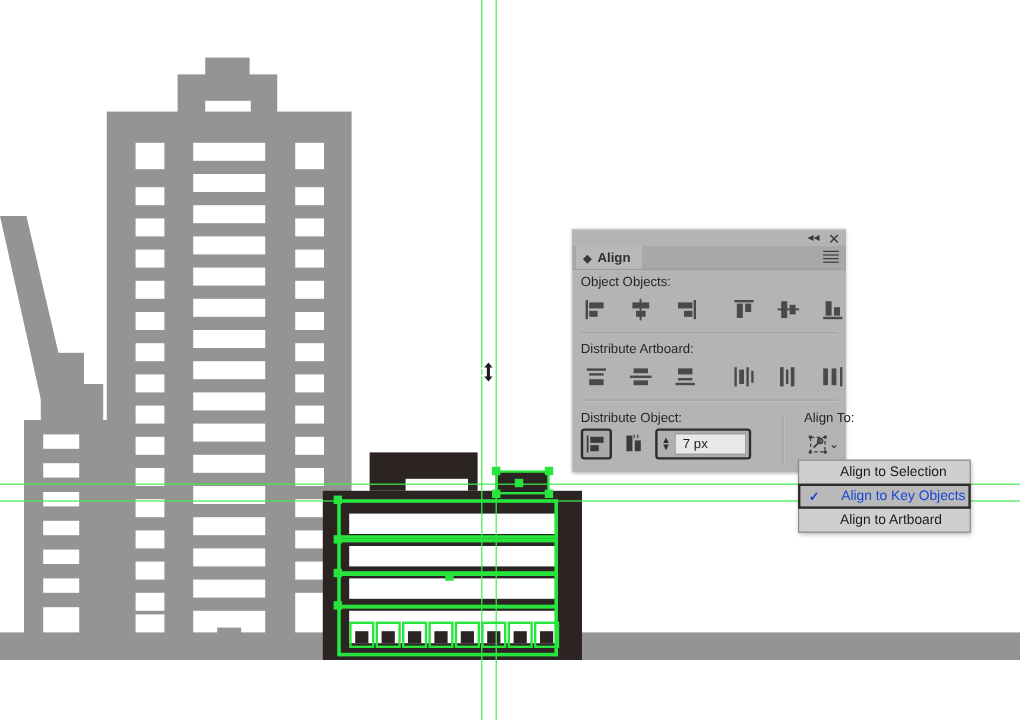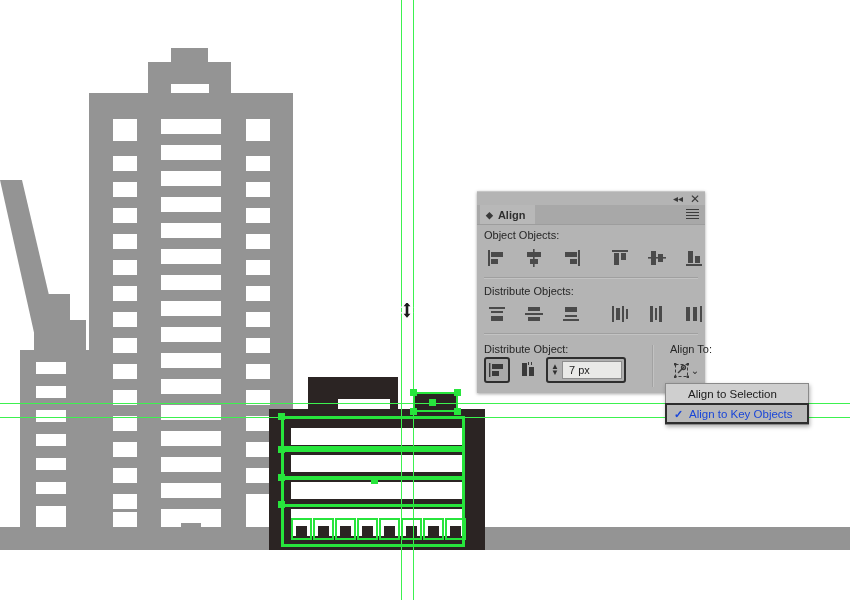--- a/index.html
+++ b/index.html
@@ -106,21 +106,21 @@
 
   
   #dropdown{
     position:absolute;left:665px;top:383px;width:142px;
     background:#cfcfcf;border:1px solid #8a8a8a;
     box-shadow:1px 2px 4px rgba(0,0,0,.3);
     font-size:11.5px;color:#1b1b1b;
   }
   .mitem{
     height:19px;display:flex;align-items:center;
-    padding-left:22px;position:relative;white-space:nowrap;
+    padding-left:34px;position:relative;white-space:nowrap;
   }
   .mitem.sel-item{
     background:#b9b9b9;border:2px solid #2d2d2d;color:#1a46d8;
     height:21px;margin:0 -1px;box-sizing:border-box;
   }
   .mcheck{position:absolute;left:7px;top:50%;transform:translateY(-50%);font-size:11px;color:#1a46d8;font-weight:bold;}
 </style>
 </head>
 <body>
 
@@ -314,21 +314,21 @@
   <div class="abtn" style="left:681px;top:245px;">
     <svg width="22" height="20" viewBox="0 0 22 20">
         <rect x="3" y="16" width="16" height="2" fill="#4a4a4a"></rect>
         <rect x="5" y="3" width="5" height="12" fill="#4a4a4a"></rect>
         <rect x="12" y="8" width="5" height="7" fill="#4a4a4a"></rect>
       </svg>
   </div>
 
   <div class="divider" style="left:484px;top:277px;width:214px;"></div>
 
-  <div class="section-label" style="left:484px;top:285px;">Distribute Objects:</div>
+  <div class="section-label" style="left:484px;top:285px;">Distribute Artboard:</div>
 
   <div class="abtn" style="left:484px;top:301px;">
     <svg width="22" height="20" viewBox="0 0 22 20">
         <rect x="3" y="3" width="16" height="2" fill="#4a4a4a"></rect>
         <rect x="5" y="7" width="12" height="2" fill="#4a4a4a"></rect>
         <rect x="5" y="12" width="12" height="5" fill="#4a4a4a"></rect>
       </svg>
   </div>
   <div class="abtn" style="left:521px;top:301px;">
     <svg width="22" height="20" viewBox="0 0 22 20">
@@ -412,15 +412,18 @@
   </div>
 
   <div id="dropdown">
     <div class="mitem">
       <span>Align to Selection</span>
     </div>
     <div class="mitem sel-item">
       <span class="mcheck">✓</span>
       <span>Align to Key Objects</span>
     </div>
+    <div class="mitem">
+      <span>Align to Artboard</span>
+    </div>
   </div>
 
 </div>
 
 </body></html>

